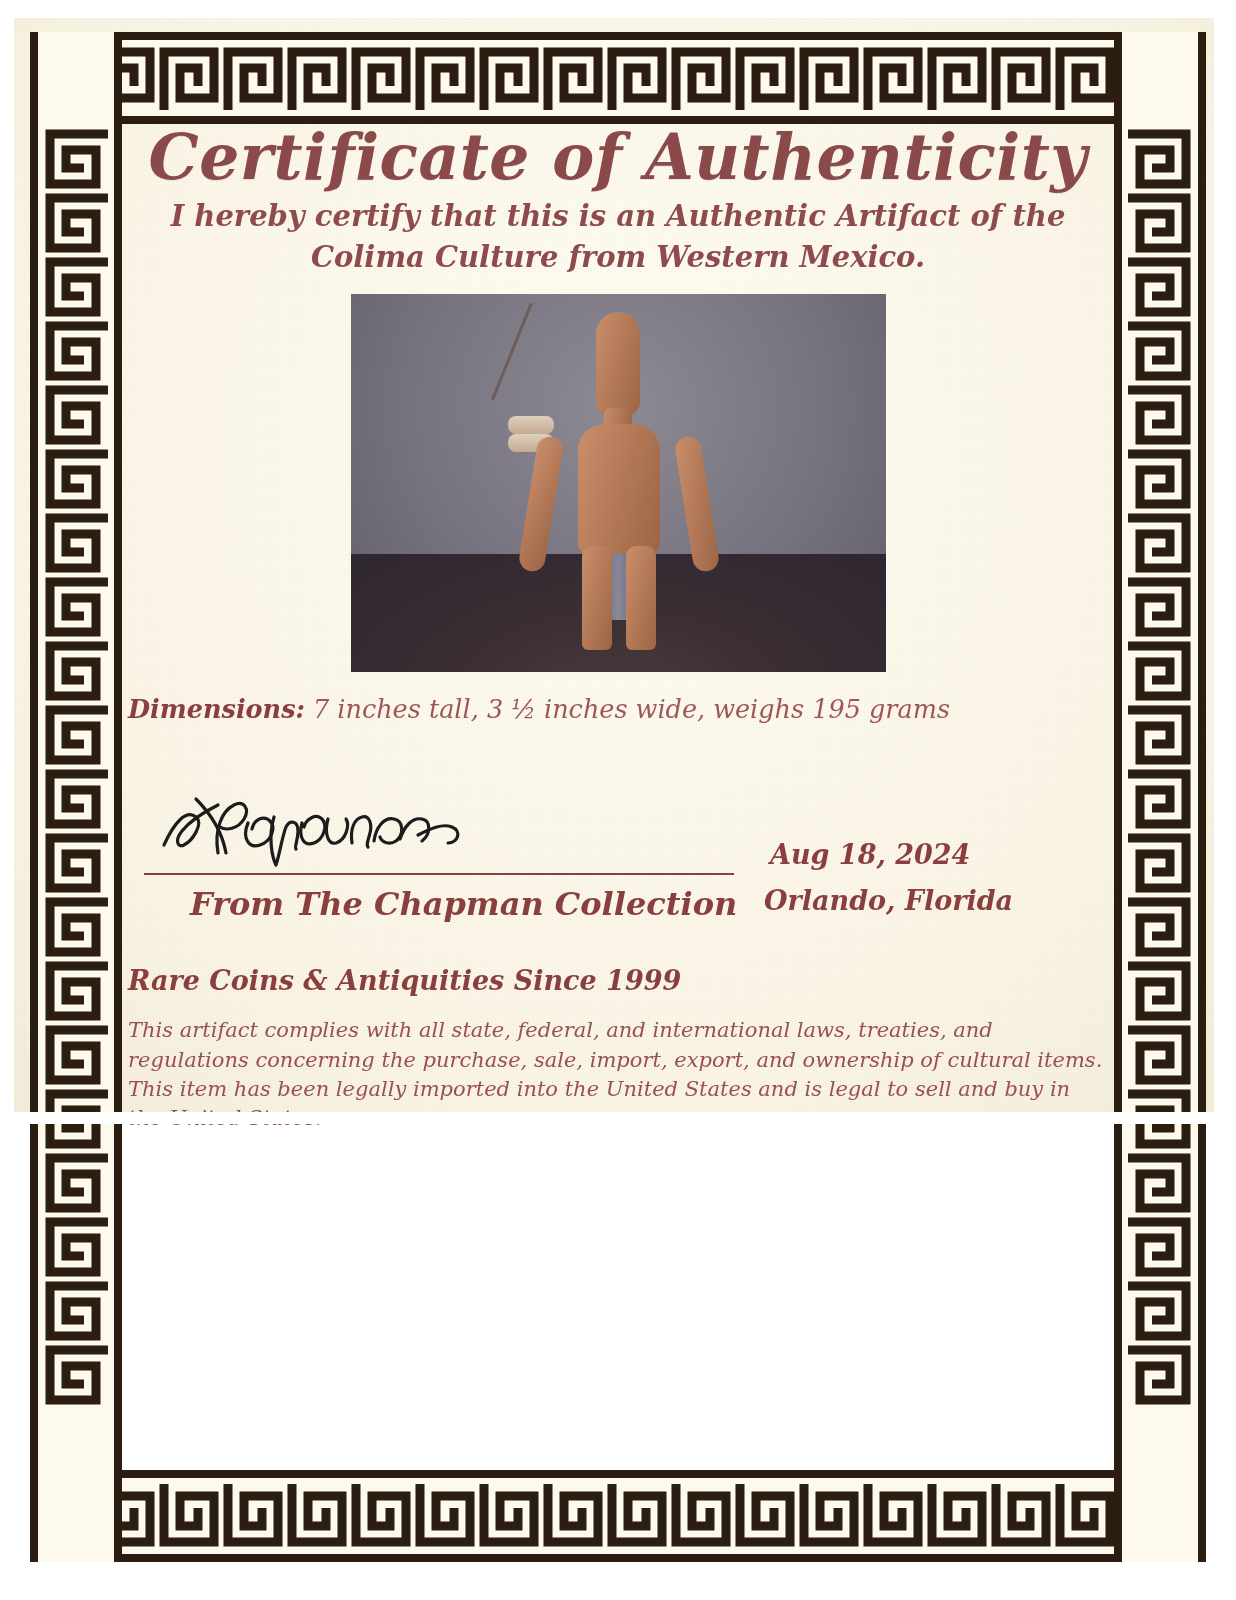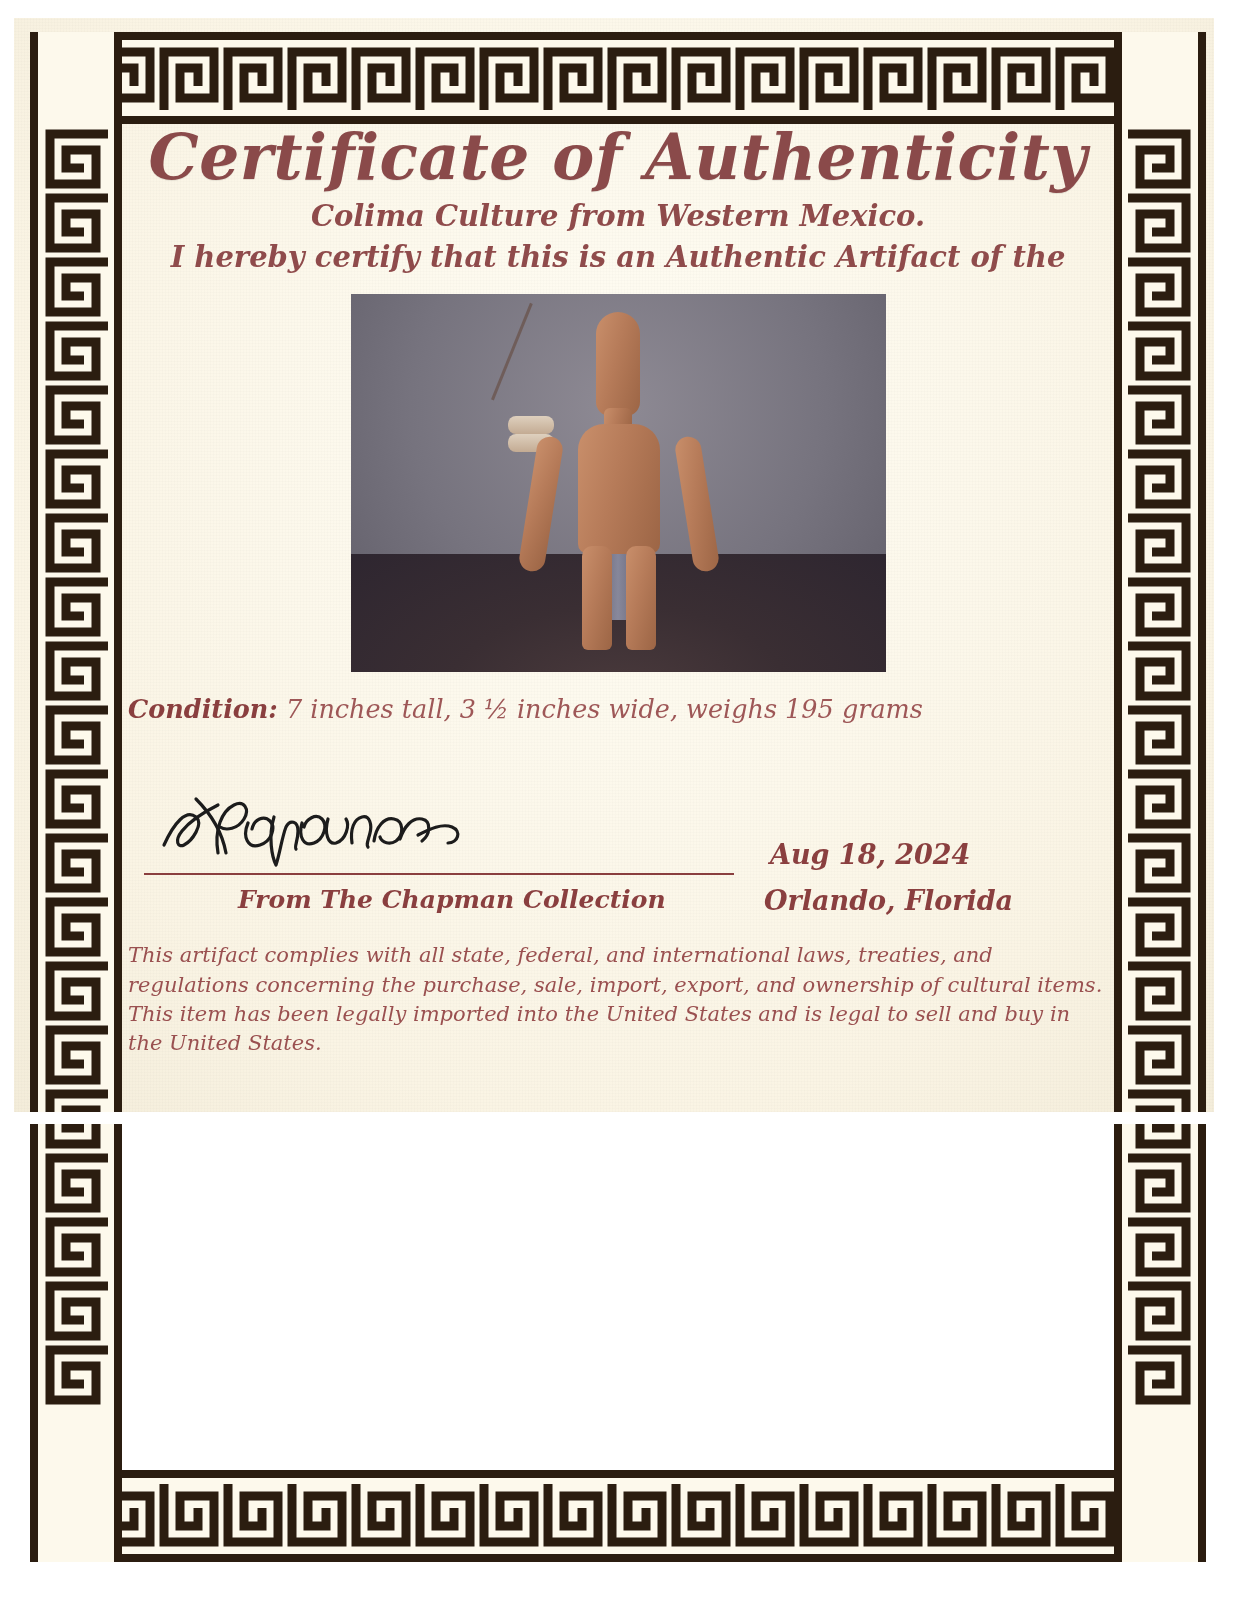--- a/index.html
+++ b/index.html
@@ -197,23 +197,22 @@
     height: 0;
     border-bottom: 2px solid #8a3f3f;
   }
   #signature-caption {
     position: absolute;
     left: 62px;
     top: 84px;
     font-family: "DejaVu Serif", serif;
     font-style: italic;
     font-weight: bold;
-    font-size: 25px;
+    font-size: 32px;
     color: #8a3f3f;
-    margin-left: 48px;
   }
   #sign-date {
     position: absolute;
     left: 642px;
     top: 38px;
     font-family: "DejaVu Serif", serif;
     font-style: italic;
     font-weight: bold;
     font-size: 27px;
     color: #8a3f3f;
@@ -375,22 +374,22 @@
           <path d="M14,6 L72,6 L72,56 L26,56 L26,22 L56,22 L56,40 L38,40" transform="translate(0,1312)"></path>
         </g>
       </svg>
     </div>
   </div>
 
   <div id="content">
 
     <h1 id="title">Certificate of Authenticity</h1>
 
+    <p class="subtitle-line">I hereby certify that this is an Authentic Artifact of the</p>
     <p class="subtitle-line">Colima Culture from Western Mexico.</p>
-    <p class="subtitle-line">I hereby certify that this is an Authentic Artifact of the</p>
 
     <div id="artifact-photo-wrap">
       <div id="artifact-photo">
         <div id="photo-table"></div>
         <div id="photo-stand"></div>
         <div id="figure">
           <div class="fig-part" id="fig-arm-l"></div>
           <div class="fig-part" id="fig-arm-r"></div>
           <div class="fig-part" id="fig-head"></div>
           <div class="fig-part" id="fig-neck"></div>
@@ -398,21 +397,21 @@
           <div id="fig-sash"></div>
           <div class="fig-part" id="fig-leg-l"></div>
           <div class="fig-part" id="fig-leg-r"></div>
           <div id="fig-foot-l"></div>
           <div id="fig-foot-r"></div>
         </div>
       </div>
     </div>
 
     <div class="field-block">
-      <span class="field-label">Condition:</span><span class="field-value"> 7 inches tall, 3 ½ inches wide, weighs 195 grams</span>
+      <span class="field-label">Dimensions:</span><span class="field-value"> 7 inches tall, 3 ½ inches wide, weighs 195 grams</span>
     </div>
 
 
 
     <div id="signature-area">
       <svg id="signature-glyph" viewBox="0 0 330 90">
         <g fill="none" stroke="#1c1c1c" stroke-width="3.2" stroke-linecap="round" stroke-linejoin="round">
           <path d="M8,62 C18,40 30,26 40,34 C48,41 36,58 28,62 C22,65 18,58 26,48 C34,38 50,28 62,22"></path>
           <path d="M40,16 C54,30 66,48 70,70"></path>
           <path d="M62,70 C58,46 66,28 78,22 C88,17 94,26 88,36 C82,46 70,48 64,44"></path>
@@ -425,20 +424,21 @@
           <path d="M244,56 C248,44 256,34 266,36 C276,38 274,52 266,58"></path>
           <path d="M262,52 C274,46 286,40 296,44 C306,48 302,60 292,60"></path>
         </g>
       </svg>
       <div id="signature-rule"></div>
       <div id="signature-caption">From The Chapman Collection</div>
       <div id="sign-date">Aug 18, 2024</div>
       <div id="sign-city">Orlando, Florida</div>
     </div>
 
+    <div id="tagline">Rare Coins &amp; Antiquities Since 1999</div>
 
     <div id="legal">This artifact complies with all state, federal, and international laws, treaties, and regulations concerning the purchase, sale, import, export, and ownership of cultural items. This item has been legally imported into the United States and is legal to sell and buy in the  United States.</div>
   </div>
 
   <div id="scan-edge-top"></div>
   <div id="scan-edge-bottom"></div>
   <div id="scan-edge-left"></div>
   <div id="scan-edge-right"></div>
 </div>
 

